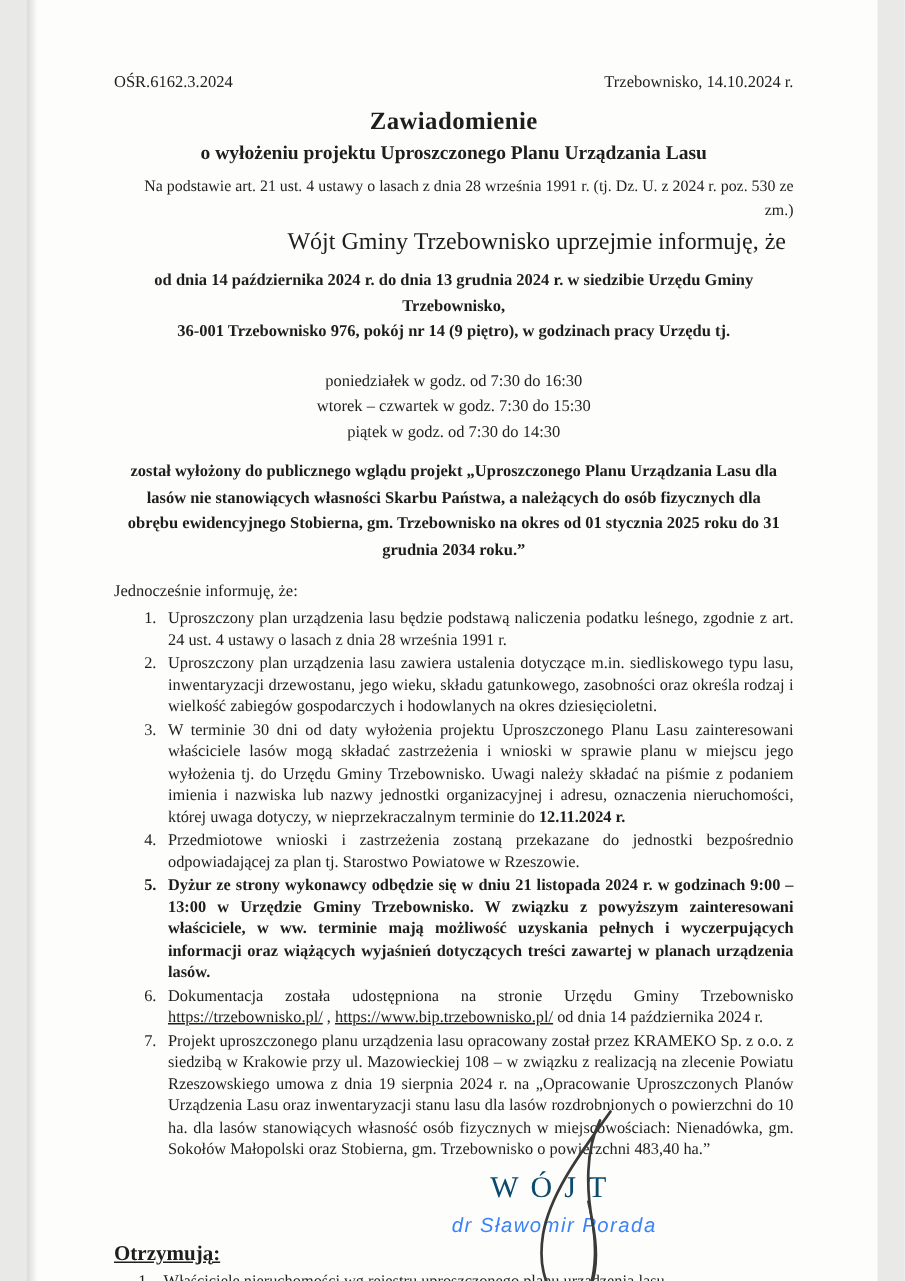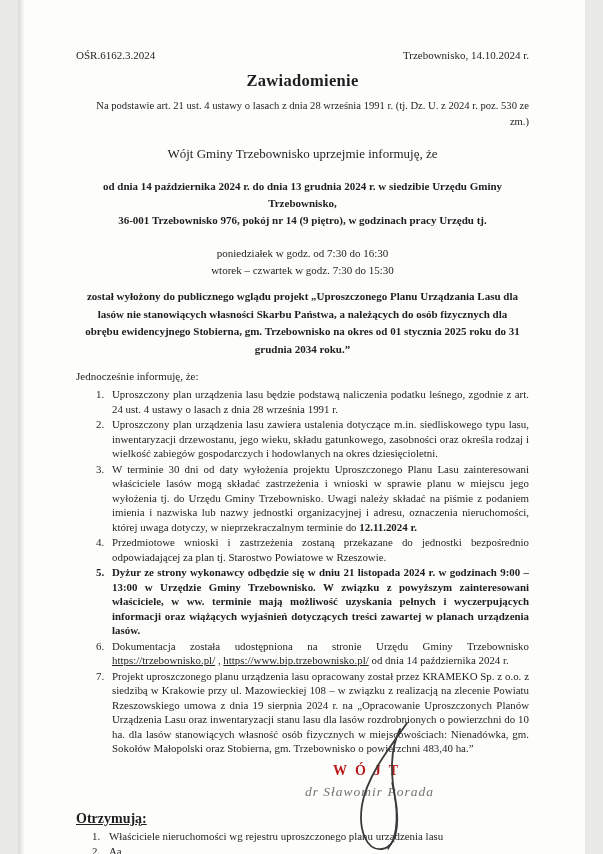--- a/index.html
+++ b/index.html
@@ -16,61 +16,63 @@
   }
   .page::before {
     content:""; position:absolute; left:0; top:0; bottom:0; width:7px;
     background:linear-gradient(90deg, rgba(60,60,60,0.18), rgba(60,60,60,0));
     pointer-events:none;
   }
   .hdr-row { display:flex; justify-content:space-between; font-size:11px; }
   .title { text-align:center; font-size:16.5px; font-weight:bold; margin:10px 0 0; letter-spacing:0.3px; }
   .subtitle { text-align:center; font-size:13px; font-weight:bold; margin:3px 0 0; }
   .legal { text-align:right; font-size:10.6px; line-height:16px; margin:7px 0 0; }
-  .intro { text-align:center; font-size:13px; margin:16px; line-height:16px; }
+  .intro { text-align:right; font-size:16px; margin:5px; line-height:16px; }
   .period { text-align:center; font-weight:bold; font-size:11px; line-height:17px; margin:9px 0 16px; }
   .hours { text-align:center; font-size:11px; line-height:17px; margin:7px 0 0; }
   .announce { text-align:center; font-weight:bold; font-size:11px; line-height:17.5px; margin:9px auto 0; width:96%; }
   .also { font-size:11px; margin:12px 0 0; }
   ol.main { margin:5px 0 0; padding-left:31px; font-size:10.9px; line-height:14.5px; }
   ol.main > li { text-align:justify; padding-left:5px; margin:0 0 1px 0; }
   .bold { font-weight:bold; }
   a.link { color:#1e1e1e; text-decoration:underline; cursor:pointer; }
   .sig { position:relative; width:235px; margin:7px 42px 0 auto; text-align:center; height:46px; }
-  .sig-title { font-weight:bold; font-size:14px; letter-spacing:8px; color:#b91c1c; }
-  .sig-name { font-family:Liberation Serif, serif; font-style:italic; font-size:13.5px; color:#737373; margin-top:5px; letter-spacing:1px;text-align:center; }
+  .sig-title { font-weight:normal; font-size:20px; letter-spacing:8px; color:#0c4a6e; }
+  .sig-name { font-family:Liberation Sans, sans-serif; font-style:italic; font-size:13.5px; color:#3b82f6; margin-top:5px; letter-spacing:1px;text-align:center; }
   .sig-swirl { position:absolute; left:95px; top:-42px; pointer-events:none; }
   .footer { margin-top:2px; font-size:10.9px; }
   .foot-head { font-weight:bold; text-decoration:underline; font-size:14px; }
   .footer ol { margin:2px 0 7px; padding-left:27px; line-height:15.2px; }
   .footer li { padding-left:6px; }
 </style>
 </head>
 <body>
 
 <div class="page">
 
   <div class="hdr-row">
     <span>OŚR.6162.3.2024</span>
     <span>Trzebownisko, 14.10.2024 r.</span>
   </div>
 
   <div class="title">Zawiadomienie</div>
+  <div class="subtitle">o wyłożeniu projektu Uproszczonego Planu Urządzania Lasu</div>
 
   <p class="legal">Na podstawie art. 21 ust. 4 ustawy o lasach z dnia 28 września 1991 r. (tj. Dz. U. z 2024 r. poz. 530 ze zm.)</p>
   <p class="intro">Wójt Gminy Trzebownisko uprzejmie informuję, że</p>
 
   <p class="period">
     <span>od dnia 14 października 2024 r. do dnia 13 grudnia 2024 r.  w siedzibie Urzędu Gminy Trzebownisko,</span><br>
     <span>36-001 Trzebownisko 976,  pokój nr 14 (9 piętro), w godzinach pracy Urzędu tj.</span>
   </p>
 
   <div class="hours">
     <div>poniedziałek w godz. od 7:30 do 16:30</div>
     <div>wtorek – czwartek w godz. 7:30 do 15:30</div>
+    <div>piątek w godz. od 7:30 do 14:30</div>
   </div>
 
   <p class="announce">został wyłożony do publicznego wglądu projekt „Uproszczonego Planu Urządzania Lasu dla lasów nie stanowiących własności Skarbu Państwa, a należących do osób fizycznych dla obrębu ewidencyjnego Stobierna, gm. Trzebownisko na okres od 01 stycznia 2025 roku do 31 grudnia 2034 roku.”</p>
 
   <p class="also">Jednocześnie informuję, że:</p>
 
   <ol class="main">
     <li>
       <span>Uproszczony plan urządzenia lasu będzie podstawą naliczenia podatku leśnego, zgodnie z art. 24 ust. 4 ustawy o lasach z dnia 28 września 1991 r.</span>
     </li>

